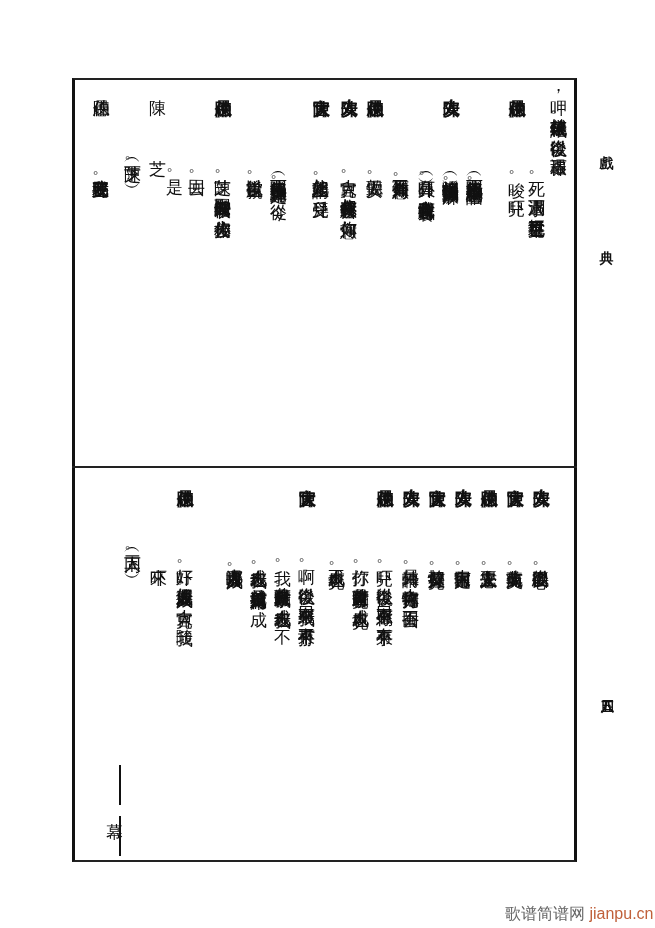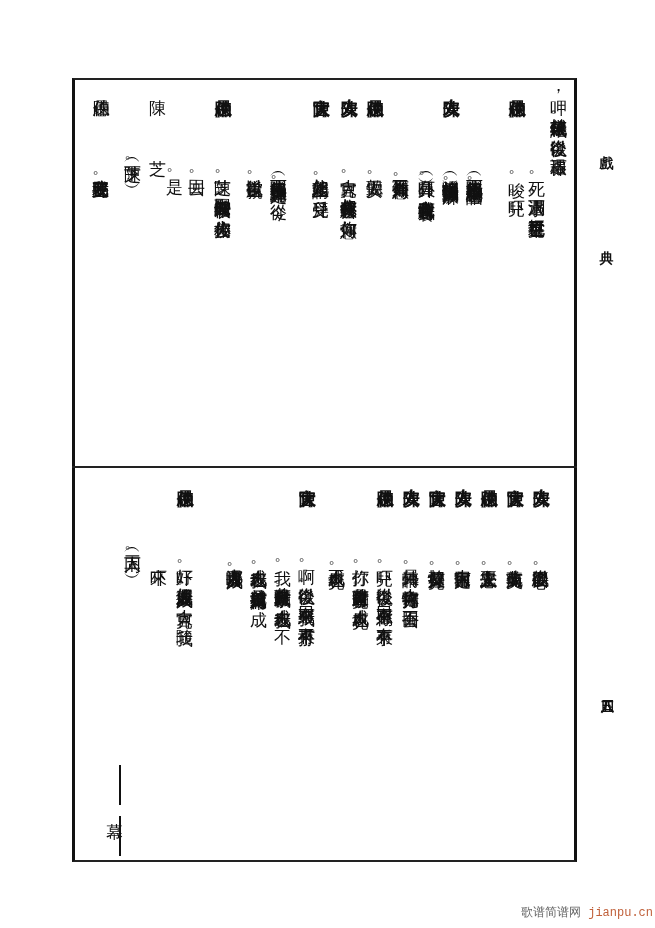--- a/index.html
+++ b/index.html
@@ -8,21 +8,21 @@
   .divider{position:absolute;left:72px;top:466px;width:505px;height:2px;background:#222;}
   .half{position:absolute;left:75px;width:499px;}
   .half.top{top:82px;height:382px;}
   .half.bottom{top:472px;height:388px;}
   .spk{position:absolute;top:4px;writing-mode:vertical-rl;font-size:17px;font-weight:bold;line-height:22px;letter-spacing:0;}
   .spk.spaced{letter-spacing:22px;}
   .line{position:absolute;top:84px;writing-mode:vertical-rl;font-size:17px;line-height:20px;letter-spacing:0.5px;white-space:nowrap;}
   .spine{position:absolute;left:598px;writing-mode:vertical-rl;font-size:14px;font-weight:bold;}
   .mu{position:absolute;left:104px;top:765px;writing-mode:vertical-rl;font-size:17px;}
   .mu .bar{display:inline-block;width:2px;height:40px;background:#111;vertical-align:middle;}
-  .wm{position:absolute;left:505px;top:904px;font-size:12px;color:#666;font-family:Liberation Mono, monospace;white-space:nowrap;margin-left:16px;}
+  .wm{position:absolute;left:505px;top:904px;font-size:16px;color:#666;font-family:Liberation Sans, sans-serif;white-space:nowrap;}
   .wm .url{color:#c0603a;}
 </style>
 </head>
 <body>
 
 <div class="frame"></div>
 <div class="divider"></div>
 
 <div class="spine" style="top:145px;">戲</div>
 <div class="spine" style="top:240px;">典</div>

